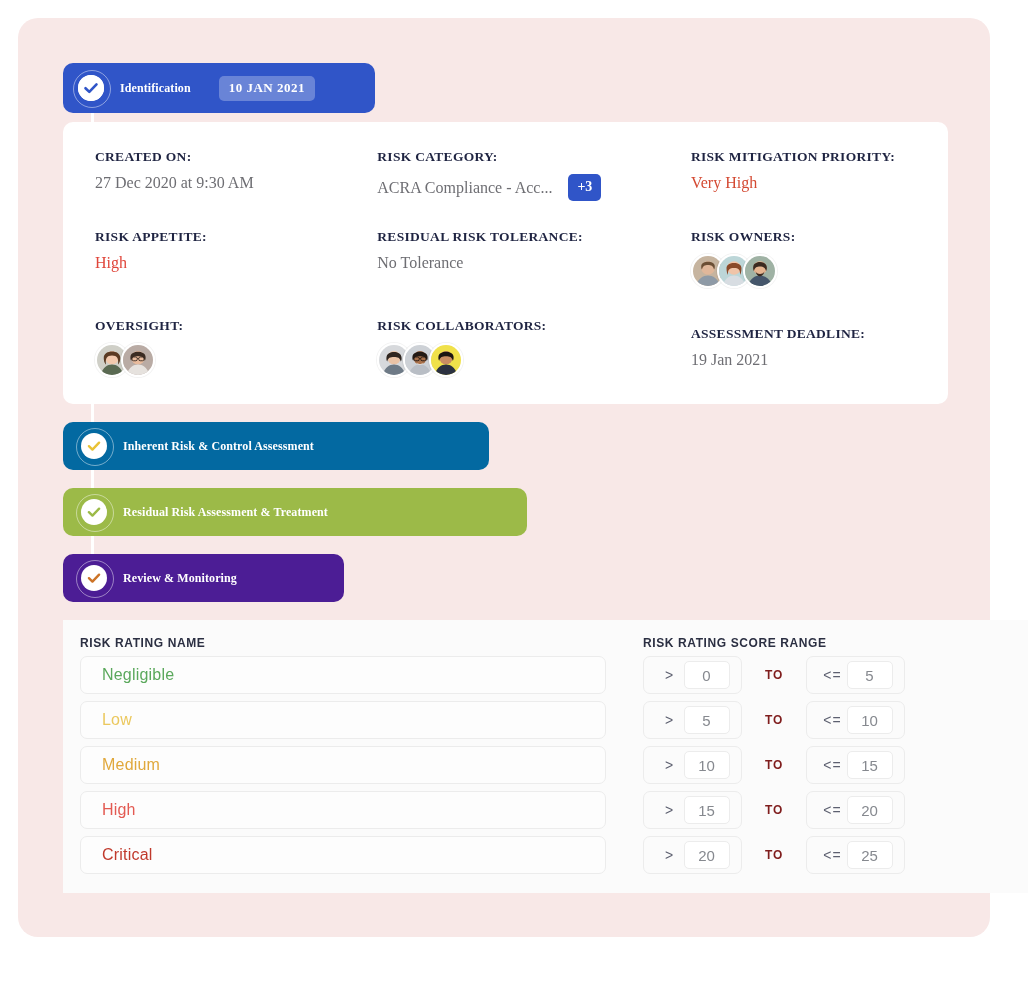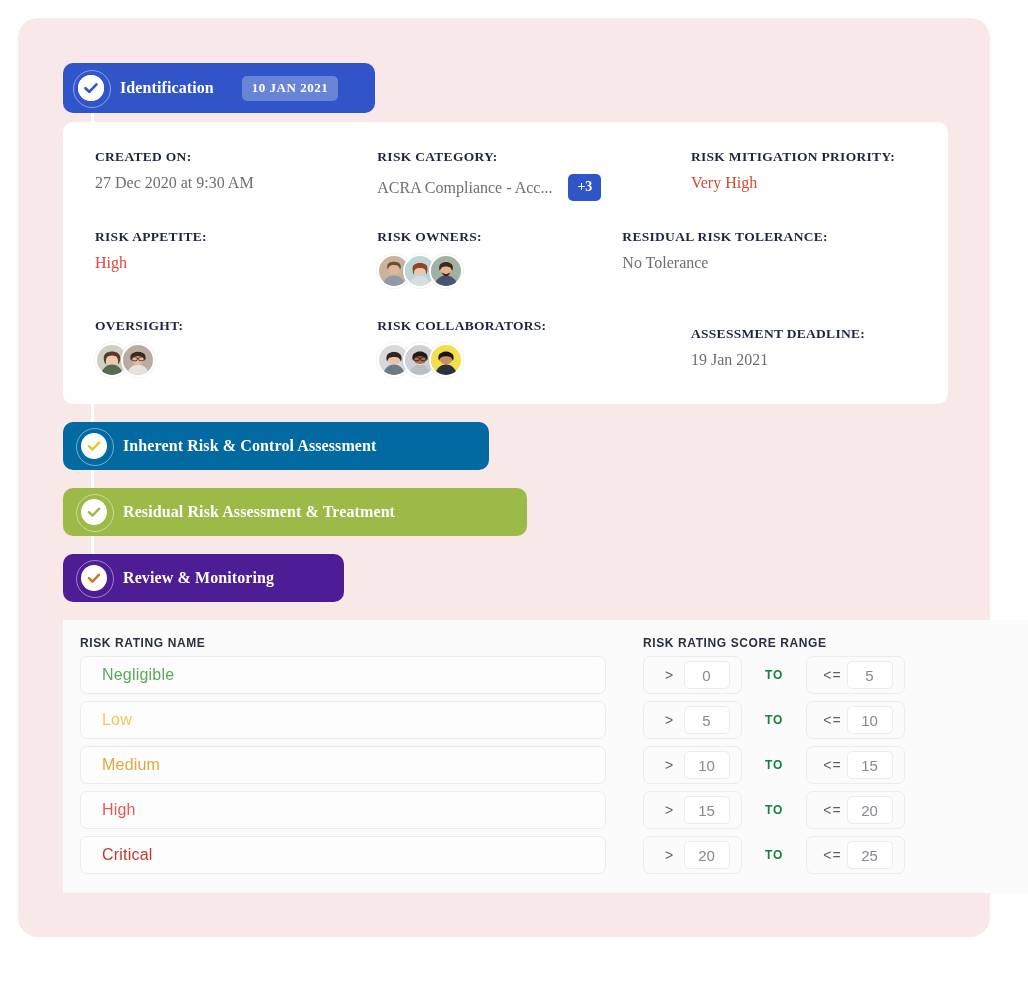--- a/index.html
+++ b/index.html
@@ -55,21 +55,21 @@
     position: absolute;
     left: -5px; top: -5px;
     width: 36px; height: 36px;
     border-radius: 50%;
     border: 1px solid rgba(255,255,255,0.45);
   }
   .stage-check svg { display: block; }
   .stage-label {
     margin-left: 16px;
     font-family: "Liberation Serif", serif;
-    font-size: 16px;
+    font-size: 12px;
     font-weight: 700;
     color: #ffffff;
     letter-spacing: 0.1px;
     white-space: nowrap;
   }
   .stage-date {
     margin-left: 28px;
     padding: 4px 10px 5px 10px;
     border-radius: 5px;
     background: rgba(255,255,255,0.28);
@@ -248,21 +248,21 @@
     font-size: 15px;
     color: #86898f;
   }
   .range-to {
     width: 64px;
     text-align: center;
     font-family: "Liberation Sans", sans-serif;
     font-size: 12px;
     font-weight: 700;
     letter-spacing: 0.8px;
-    color: #15803d;
+    color: #7f1d1d;
   }
 </style>
 </head>
 <body>
 
 <div class="page">
   <div class="panel"></div>
 
   <div class="connector"></div>
 
@@ -296,20 +296,24 @@
           <div class="det-label">RISK MITIGATION PRIORITY:</div>
           <div class="det-value danger2">Very High</div>
         </div>
       </div>
 
       <div class="det-row det-row-2">
         <div class="det-col c1">
           <div class="det-label">RISK APPETITE:</div>
           <div class="det-value danger">High</div>
         </div>
+        <div class="det-col c2">
+          <div class="det-label">RESIDUAL RISK TOLERANCE:</div>
+          <div class="det-value">No Tolerance</div>
+        </div>
         <div class="det-col c3">
           <div class="det-label">RISK OWNERS:</div>
           <div class="avatars">
             <div class="avatar">
               <svg viewBox="0 0 40 40">
                   <rect width="40" height="40" fill="#c6b49f"></rect>
                   <circle cx="20" cy="16" r="9" fill="#e0b79a"></circle>
                   <path d="M4 40c2-10 10-14 16-14s14 4 16 14z" fill="#8e9aa6"></path>
                   <path d="M11 13c1-7 17-7 18 0 .5 4-1 5-1 5-1-5-4-6-8-6s-7 1-8 6c0 0-1.5-1-1-5z" fill="#6b4f35"></path>
                 </svg>
@@ -325,24 +329,20 @@
             <div class="avatar">
               <svg viewBox="0 0 40 40">
                   <rect width="40" height="40" fill="#9fb2a4"></rect>
                   <circle cx="20" cy="16" r="9" fill="#e6b590"></circle>
                   <path d="M4 40c2-10 10-14 16-14s14 4 16 14z" fill="#45566b"></path>
                   <path d="M11 14c1-8 17-8 18 0 .4 3 0 5-1 6-1-5-4-6-8-6s-7 1-8 6c-1-1-1.4-3-1-6z" fill="#3b2a20"></path>
                   <path d="M14 20c1 5 3 7 6 7s5-2 6-7c-1 3-3 4-6 4s-5-1-6-4z" fill="#3b2a20"></path>
                 </svg>
             </div>
           </div>
-        </div>
-        <div class="det-col c2">
-          <div class="det-label">RESIDUAL RISK TOLERANCE:</div>
-          <div class="det-value">No Tolerance</div>
         </div>
       </div>
 
       <div class="det-row det-row-3">
         <div class="det-col c1">
           <div class="det-label">OVERSIGHT:</div>
           <div class="avatars">
             <div class="avatar">
               <svg viewBox="0 0 40 40">
                   <rect width="40" height="40" fill="#cfcfc7"></rect>

